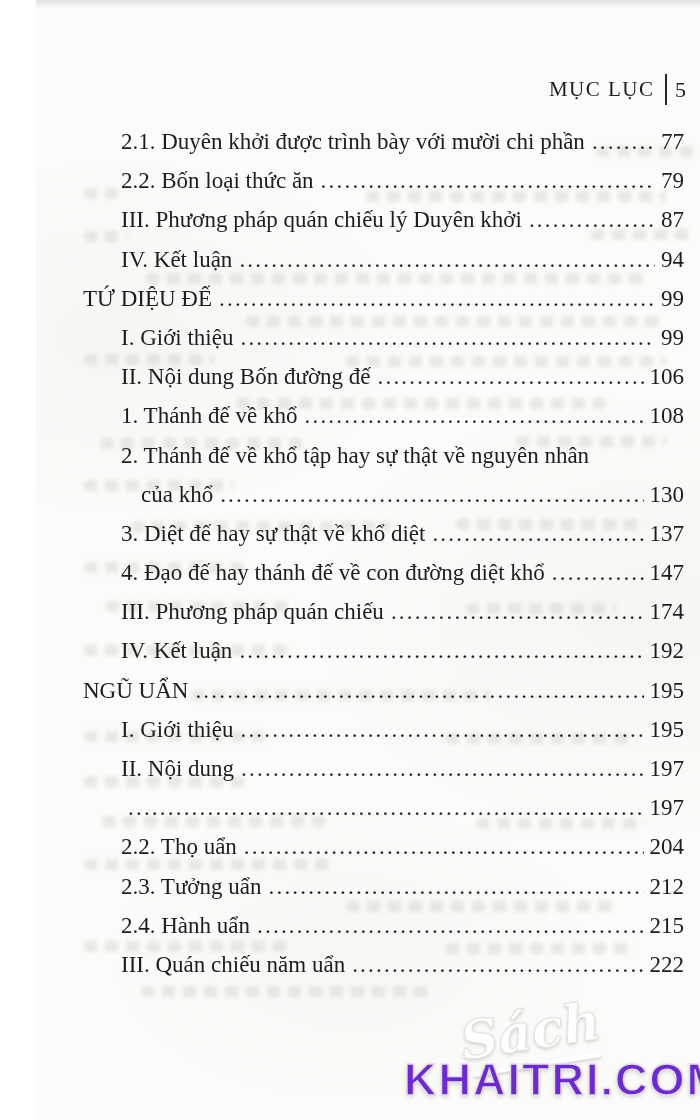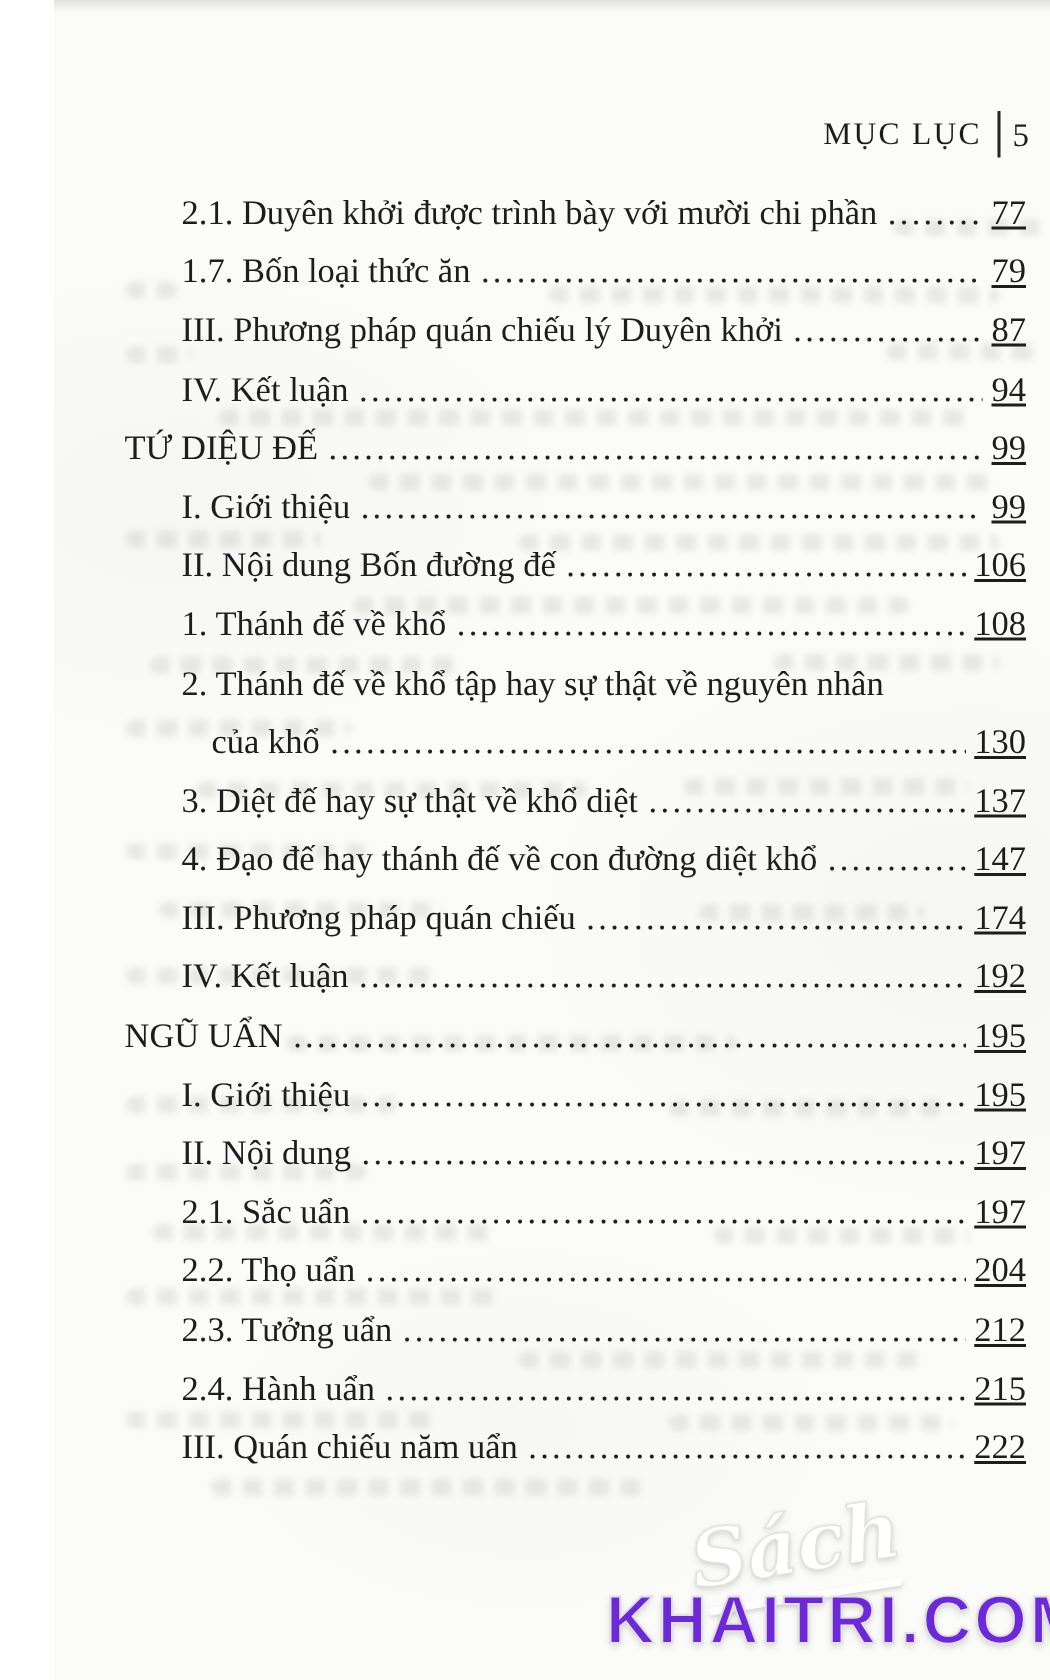--- a/index.html
+++ b/index.html
@@ -48,21 +48,21 @@
   .toc-row.item{padding-left:38px;}
   .toc-row.continuation{padding-left:58px;}
   .toc-title{flex:0 1 auto;overflow:hidden;}
   .toc-leader{
     flex:1 1 14px;min-width:14px;overflow:hidden;
     margin:0 6px 0 7px;letter-spacing:2.2px;color:#1f1f1f;
   }
   .toc-leader::after{
     content:"..................................................................................................................";
   }
-  .toc-page{flex:0 0 auto;text-decoration:underline;}
+  .toc-page{flex:0 0 auto;}
   
   .watermark{position:absolute;inset:0;pointer-events:none;}
   .wm-script{
     position:absolute;left:424px;top:1000px;
     font-family:"DejaVu Serif",serif;font-style:italic;font-weight:bold;
     font-size:52px;color:#ffffff;transform:rotate(-9deg);
     -webkit-text-stroke:1px #e3e3df;
     text-shadow:0 2px 4px rgba(150,150,143,0.38), 0 0 2px rgba(150,150,143,0.3);
   }
   .wm-swash{
@@ -124,21 +124,21 @@
     <span class="header-num">5</span>
   </div>
 
   <div class="toc" id="toc">
       <div class="toc-row item">
         <span class="toc-title">2.1. Duyên khởi được trình bày với mười chi phần</span>
         <span class="toc-leader"></span>
         <span class="toc-page">77</span>
       </div>
       <div class="toc-row item">
-        <span class="toc-title">1.7. Bốn loại thức ăn</span>
+        <span class="toc-title">2.2. Bốn loại thức ăn</span>
         <span class="toc-leader"></span>
         <span class="toc-page">79</span>
       </div>
       <div class="toc-row item">
         <span class="toc-title">III. Phương pháp quán chiếu lý Duyên khởi</span>
         <span class="toc-leader"></span>
         <span class="toc-page">87</span>
       </div>
       <div class="toc-row item">
         <span class="toc-title">IV. Kết luận</span>
@@ -202,21 +202,20 @@
         <span class="toc-title">I. Giới thiệu</span>
         <span class="toc-leader"></span>
         <span class="toc-page">195</span>
       </div>
       <div class="toc-row item">
         <span class="toc-title">II. Nội dung</span>
         <span class="toc-leader"></span>
         <span class="toc-page">197</span>
       </div>
       <div class="toc-row item">
-        <span class="toc-title">2.1. Sắc uẩn</span>
         <span class="toc-leader"></span>
         <span class="toc-page">197</span>
       </div>
       <div class="toc-row item">
         <span class="toc-title">2.2. Thọ uẩn</span>
         <span class="toc-leader"></span>
         <span class="toc-page">204</span>
       </div>
       <div class="toc-row item">
         <span class="toc-title">2.3. Tưởng uẩn</span>

